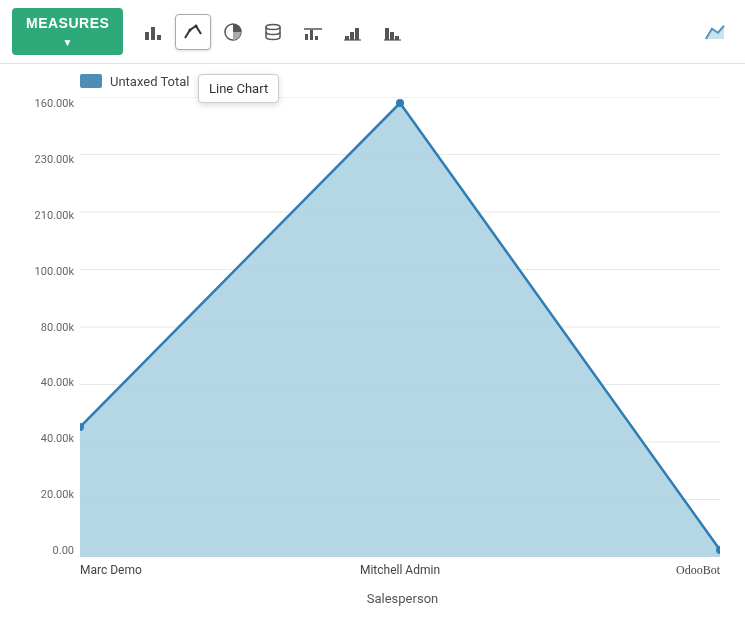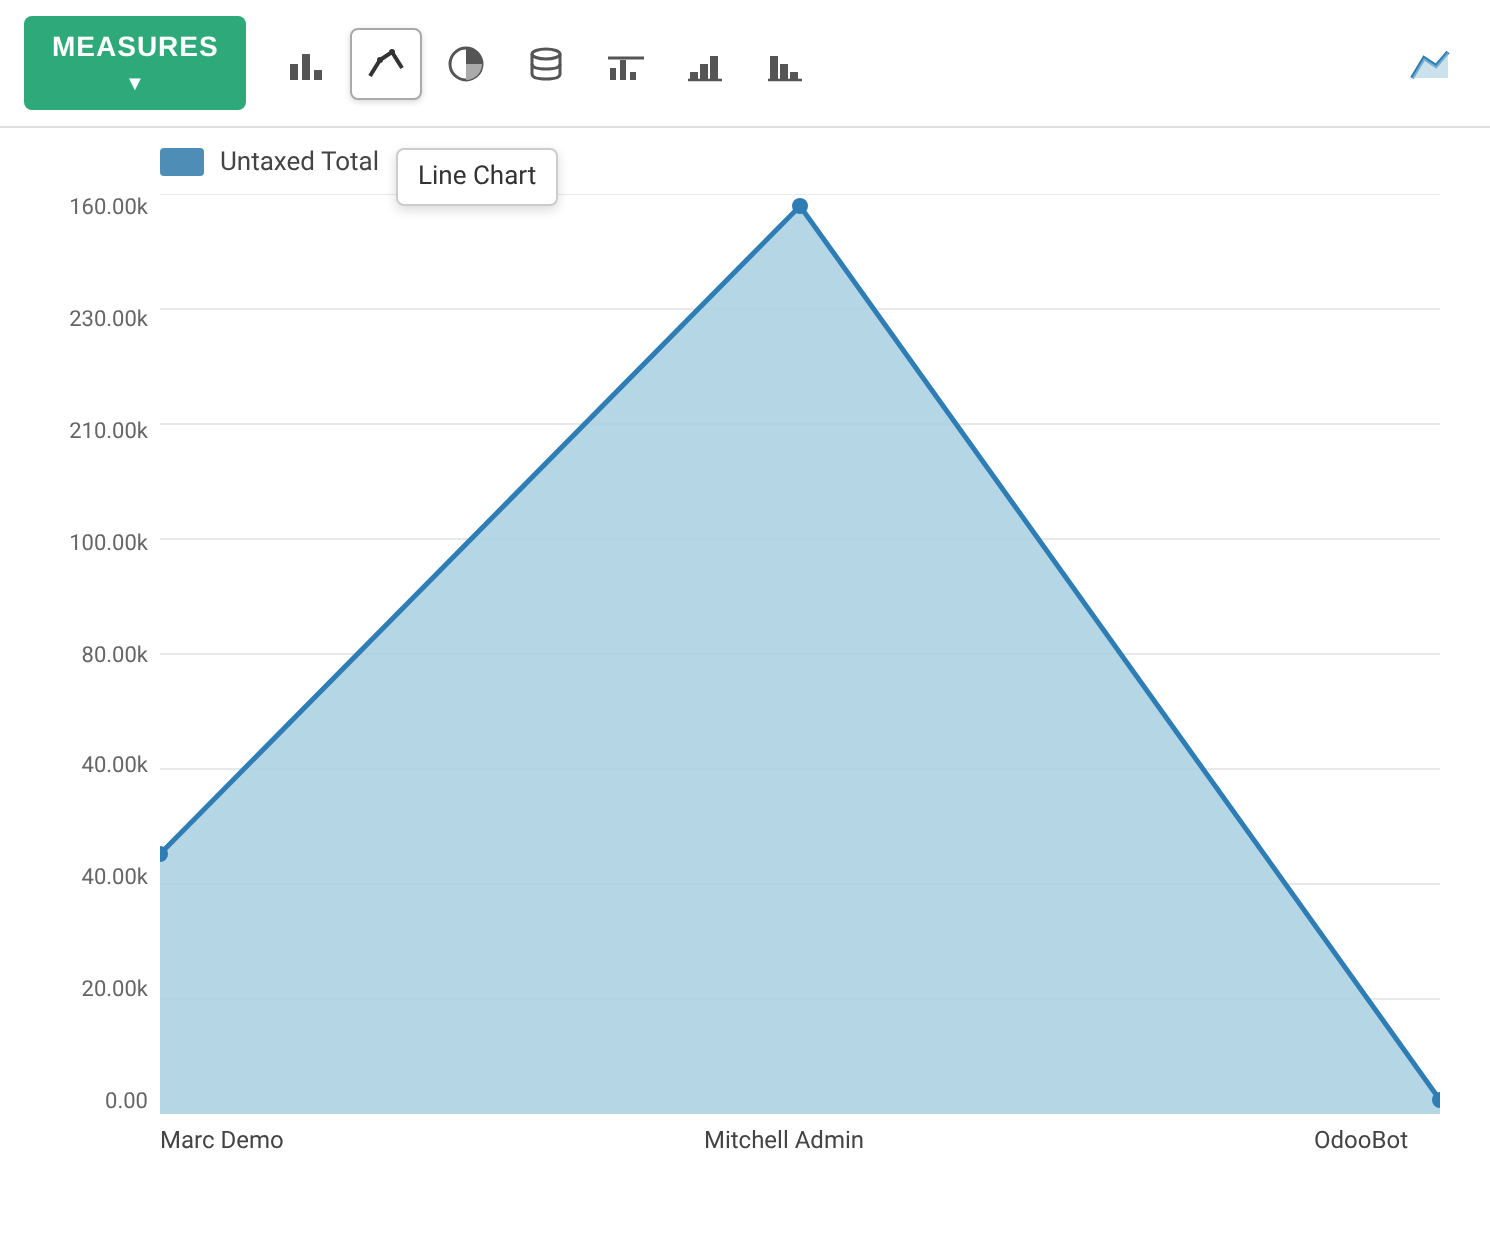--- a/index.html
+++ b/index.html
@@ -136,21 +136,21 @@
       position: absolute;
       left: 60px;
       right: 0;
       top: 0;
       bottom: 30px;
     }
 
     .x-axis {
       position: absolute;
       left: 60px;
-      right: 16px;
+      right: 0;
       bottom: 0;
       height: 30px;
       display: flex;
       justify-content: space-between;
       align-items: flex-start;
       padding-top: 6px;
     }
 
     .x-label {
       font-size: 12px;
@@ -160,20 +160,21 @@
     }
 
     .x-label:first-child {
       text-align: left;
       width: 80px;
     }
 
     .x-label:last-child {
       text-align: right;
       width: 80px;
+      font-family: Liberation Serif, serif;
     }
 
     .x-axis-title {
       text-align: center;
       font-size: 13px;
       color: #555;
       margin-top: 4px;
       margin-left: 60px;
     }
 
@@ -307,13 +308,14 @@
       </svg>
     </div>
 
     <div class="x-axis">
       <span class="x-label">Marc Demo</span>
       <span class="x-label">Mitchell Admin</span>
       <span class="x-label">OdooBot</span>
     </div>
   </div>
 
+  <div class="x-axis-title">Salesperson</div>
 </div>
 
 </body></html>

